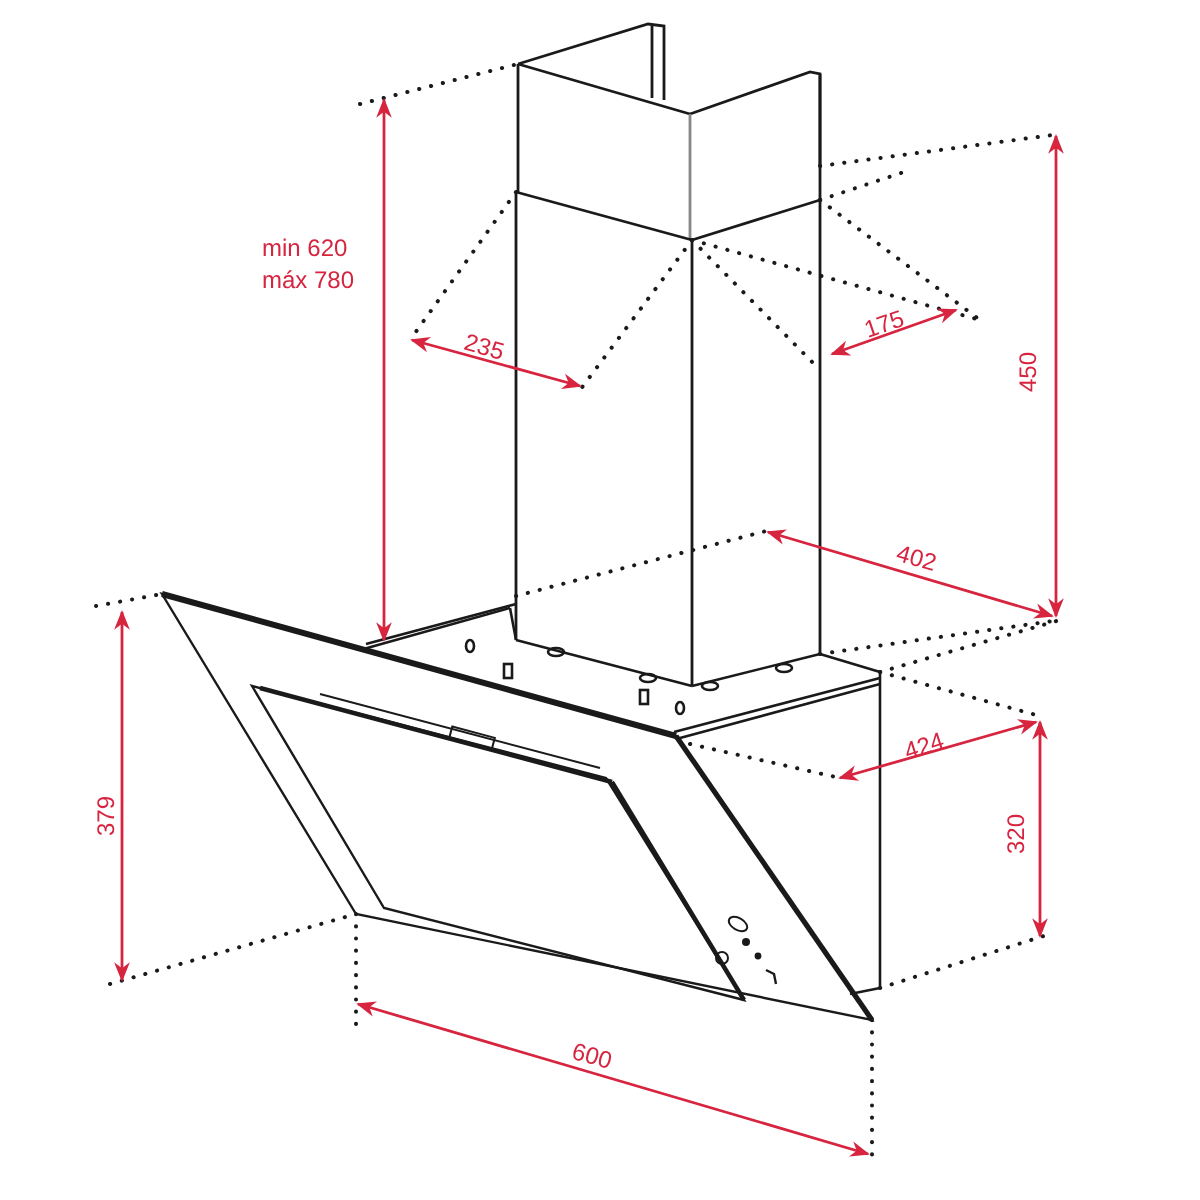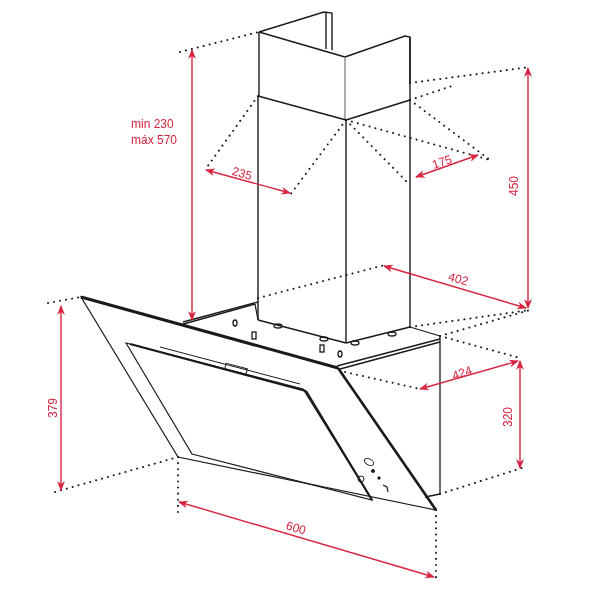--- a/index.html
+++ b/index.html
@@ -131,16 +131,16 @@
       <text class="dim-text" x="508" y="194" transform="rotate(-90 514 190)">450</text>
       <text class="dim-text" x="448" y="283" transform="rotate(16 458 280)">402</text>
       <text class="dim-text" x="452" y="377" transform="rotate(-18 462 373)">424</text>
       <text class="dim-text" x="498" y="421" transform="rotate(-90 508 417)">320</text>
       <text class="dim-text" x="43" y="412" transform="rotate(-90 53 408)">379</text>
       <text class="dim-text" x="286" y="532" transform="rotate(16 296 528)">600</text>
     </g>
   </svg>
 
   <div class="note">
-    <div>min 230</div>
-    <div>máx 570</div>
+    <div>min 620</div>
+    <div>máx 780</div>
   </div>
 </div>
 
 </body></html>

